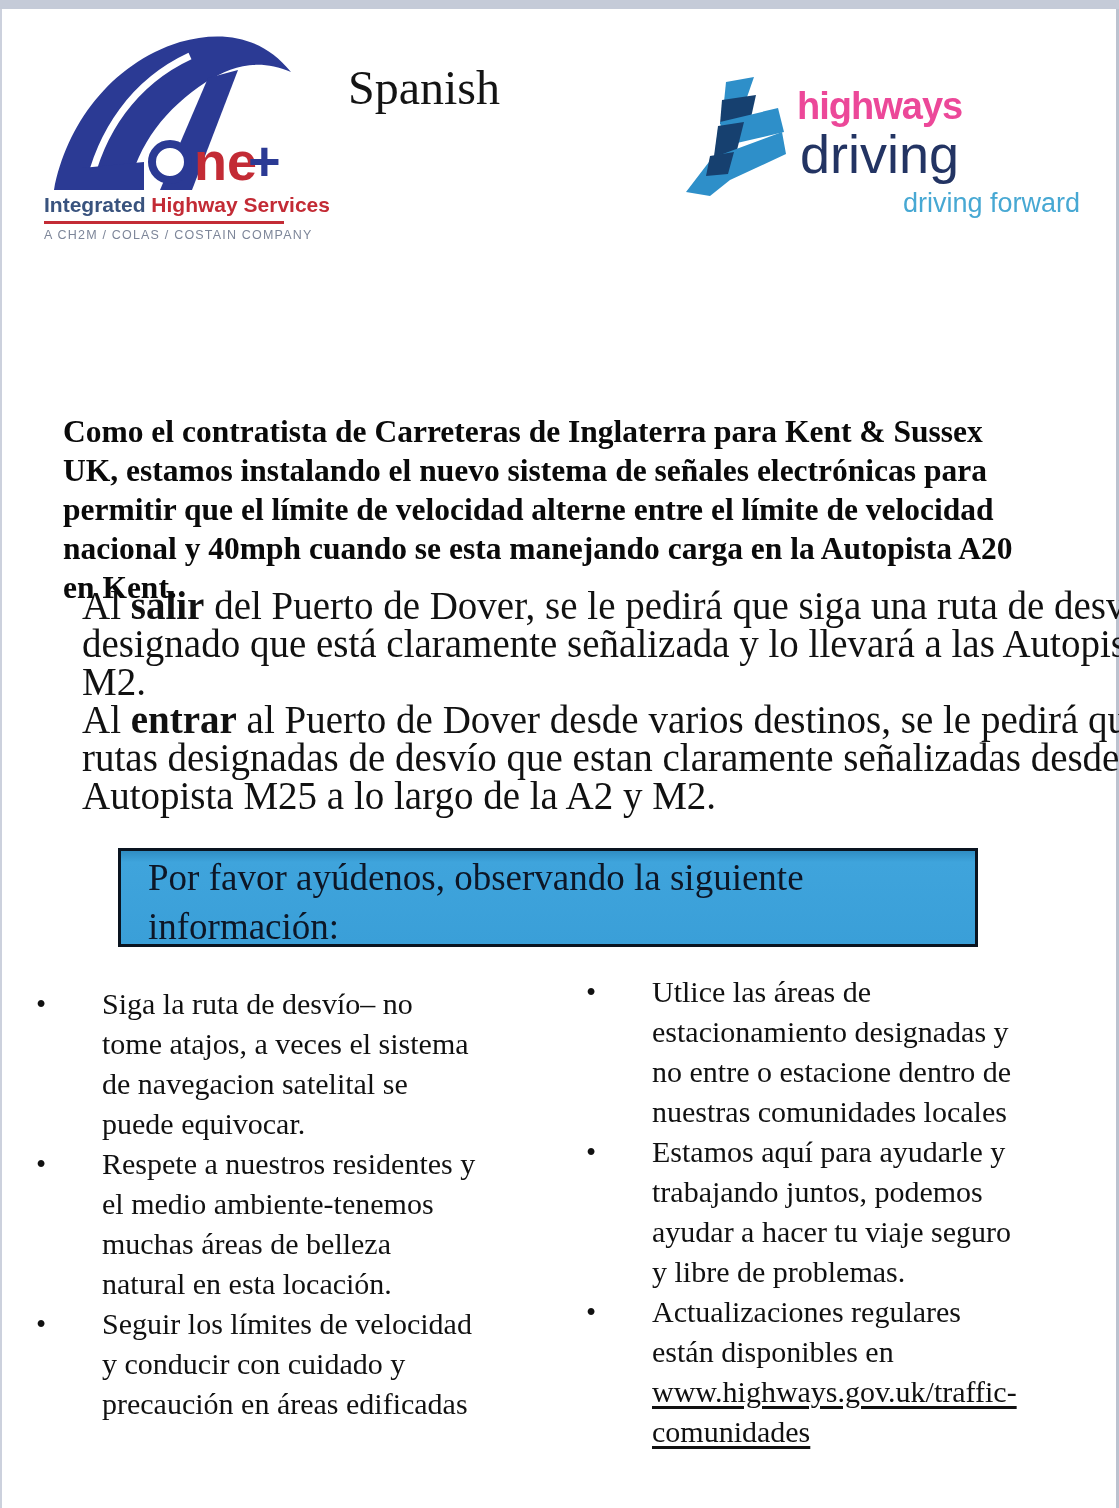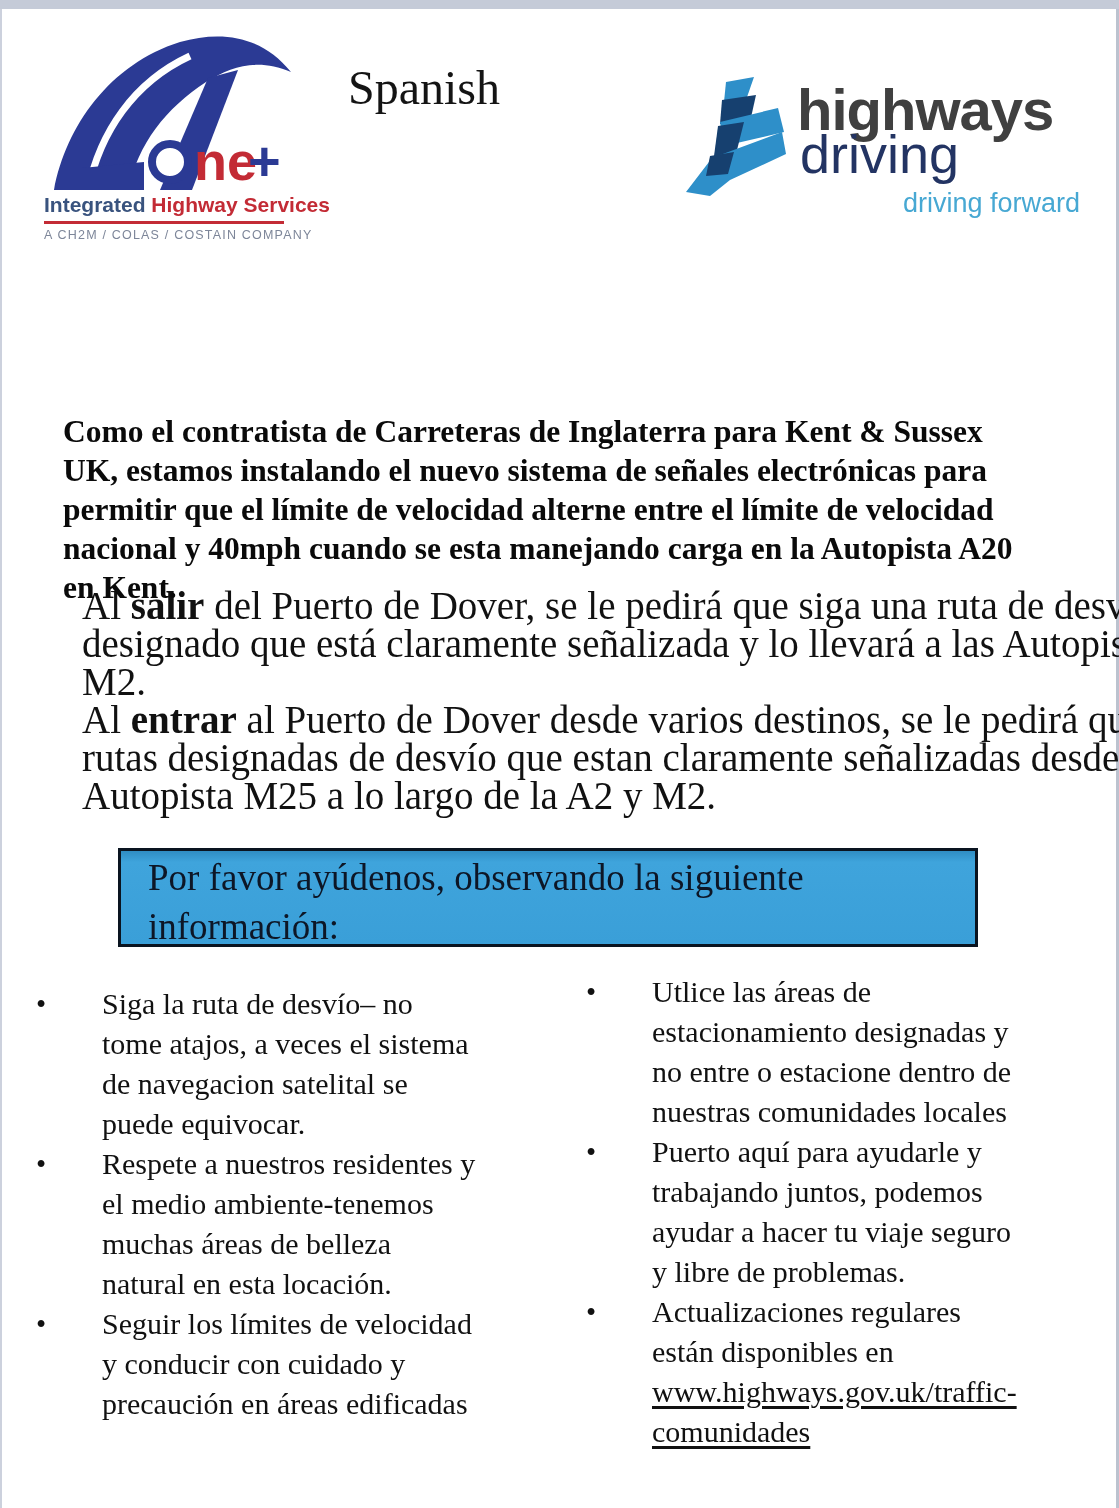--- a/index.html
+++ b/index.html
@@ -36,23 +36,23 @@
   
   .language{
     position:absolute;left:348px;top:60px;
     font-size:48px;color:#141414;white-space:nowrap;
   }
 
   
   .he{position:absolute;left:680px;top:70px;width:400px;height:160px;}
   .he-ribbon{position:absolute;left:2px;top:4px;}
   .he-word1{
-    position:absolute;left:117px;top:6px;
+    position:absolute;left:117px;top:15px;
     font-family:"Liberation Sans",sans-serif;font-weight:bold;
-    font-size:58px;color:#404040;letter-spacing:-1px;white-space:nowrap;
+    font-size:38px;color:#ec4899;letter-spacing:-1px;white-space:nowrap;
   }
   .he-word2{
     position:absolute;left:120px;top:53px;
     font-family:"Liberation Sans",sans-serif;font-weight:normal;
     font-size:54px;color:#233463;letter-spacing:0px;white-space:nowrap;
   }
   .he-tagline{
     position:absolute;left:117px;top:118px;width:283px;text-align:right;
     font-family:"Liberation Sans",sans-serif;font-size:27px;color:#47a8d3;white-space:nowrap;
   }
@@ -186,21 +186,21 @@
   <div class="col col-right">
     <div class="li">
       <div class="dot">•</div>
       <div class="txt">Utlice las áreas de
 estacionamiento designadas y
 no entre o estacione dentro de
 nuestras comunidades locales</div>
     </div>
     <div class="li">
       <div class="dot">•</div>
-      <div class="txt">Puerto aquí para ayudarle y
+      <div class="txt">Estamos aquí para ayudarle y
 trabajando juntos, podemos
 ayudar a hacer tu viaje seguro
 y libre de problemas.</div>
     </div>
     <div class="li">
       <div class="dot">•</div>
       <div class="txt"><span>Actualizaciones regulares
 están disponibles en
 </span><span class="link">www.highways.gov.uk/traffic-
 comunidades</span></div>

